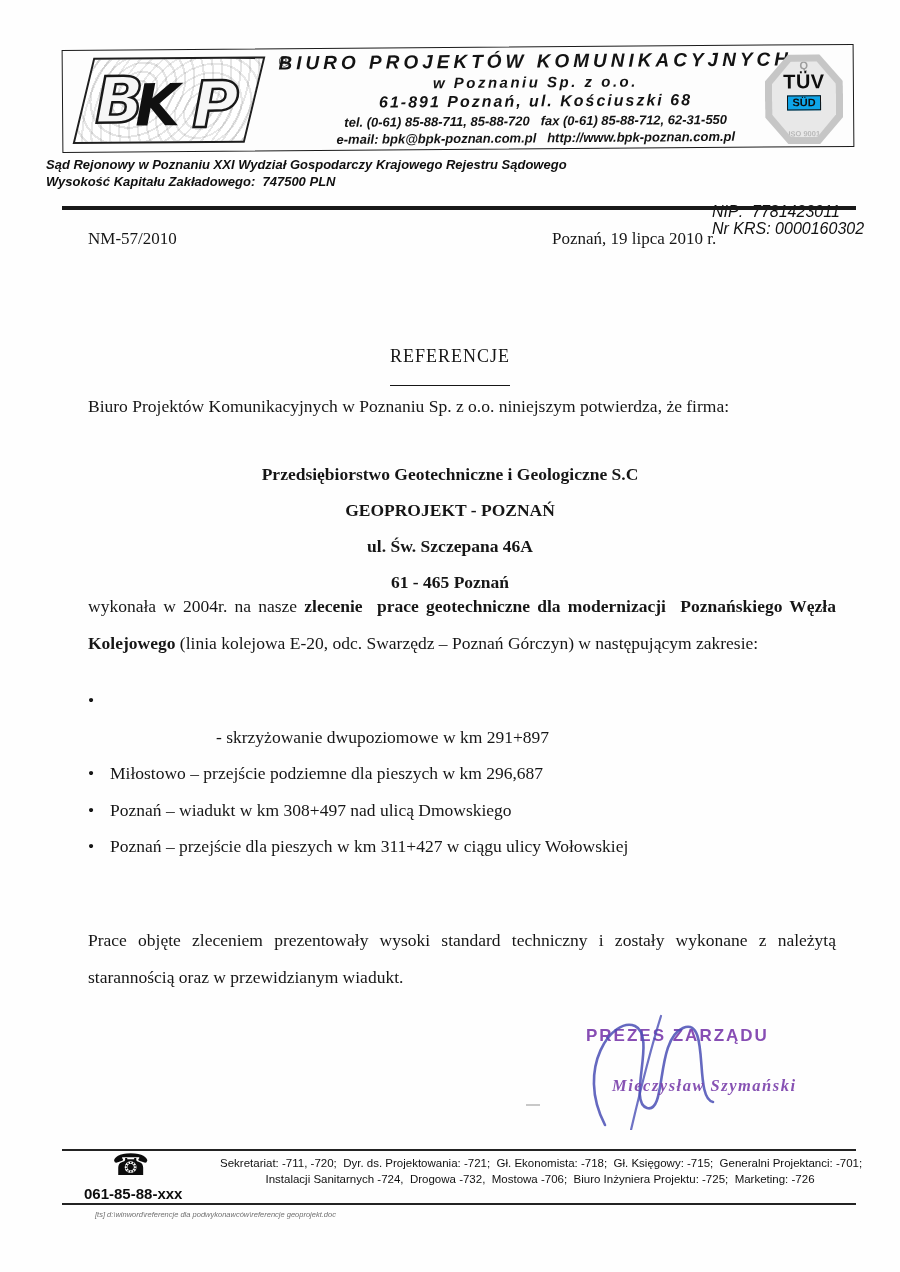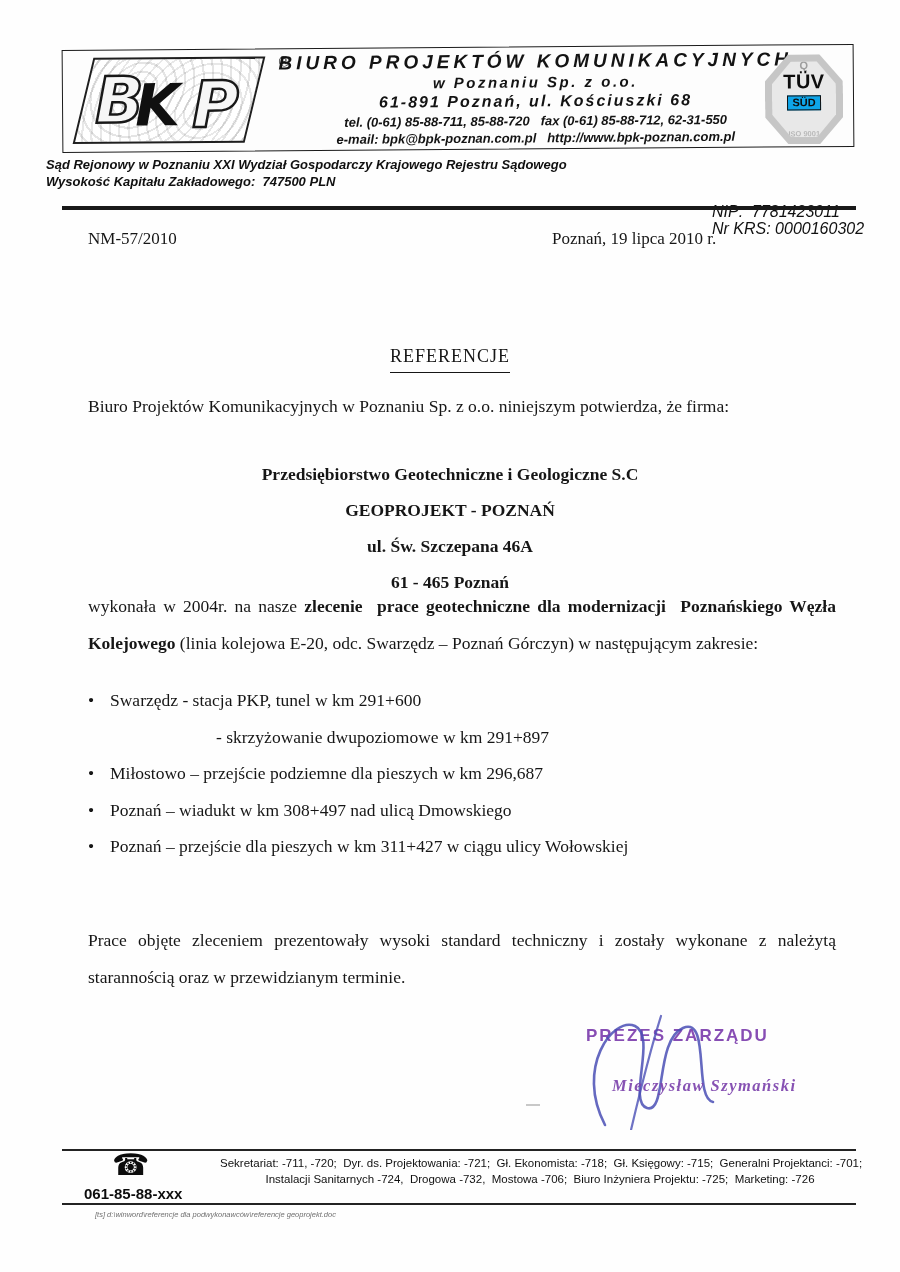--- a/index.html
+++ b/index.html
@@ -71,21 +71,21 @@
   .thick-rule { position:absolute; left:62px; top:206px; width:794px; height:3.5px; background:#191919; }
 
   
   .ref-number { position:absolute; left:88px; top:229px; font-size:17px; }
   .date-place { position:absolute; left:552px; top:229px; font-size:17px; }
 
   .doc-title {
     position:absolute; left:0; top:346px; width:900px; text-align:center;
     font-size:18px; letter-spacing:1px;
   }
-  .doc-title span { border-bottom:1.5px solid #161616; padding-bottom:6px; }
+  .doc-title span { border-bottom:1.5px solid #161616; padding-bottom:19px; }
 
   .intro { position:absolute; left:88px; top:396px; width:748px; font-size:17.5px; }
 
   .company-block { position:absolute; left:0; top:456px; width:900px; text-align:center; font-weight:bold; font-size:17.5px; line-height:36px; }
 
   .scope-para { position:absolute; left:88px; top:588px; width:748px; font-size:17.5px; line-height:37px; text-align:justify; }
   .scope-para b { font-weight:bold; }
 
   .scope-list { position:absolute; left:88px; top:690px; width:760px; font-size:17.5px; }
   .scope-row { height:36.5px; display:flex; align-items:flex-start; }
@@ -181,40 +181,39 @@
     <div>GEOPROJEKT - POZNAŃ</div>
     <div>ul. Św. Szczepana 46A</div>
     <div>61 - 465 Poznań</div>
   </div>
 
   <p class="scope-para"><span>wykonała w 2004r. na nasze </span><b>zlecenie&nbsp; prace geotechniczne dla modernizacji&nbsp; Poznańskiego Węzła Kolejowego</b><span> (linia kolejowa E-20, odc. Swarzędz – Poznań Górczyn) w następującym zakresie:</span></p>
 
   <div class="scope-list">
     <div class="scope-row">
       <span class="marker">•</span>
-      <span>Swarzędz - stacja PKP, tunel w km 291+600</span>
     </div>
     <div class="scope-row indent1">
       <span>- skrzyżowanie dwupoziomowe w km 291+897</span>
     </div>
     <div class="scope-row">
       <span class="marker">•</span>
       <span>Miłostowo – przejście podziemne dla pieszych w km 296,687</span>
     </div>
     <div class="scope-row">
       <span class="marker">•</span>
       <span>Poznań – wiadukt w km 308+497 nad ulicą Dmowskiego</span>
     </div>
     <div class="scope-row">
       <span class="marker">•</span>
       <span>Poznań – przejście dla pieszych w km 311+427 w ciągu ulicy Wołowskiej</span>
     </div>
   </div>
 
-  <p class="closing">Prace objęte zleceniem prezentowały wysoki standard techniczny i zostały wykonane z należytą starannością oraz w przewidzianym terminie.</p>
+  <p class="closing">Prace objęte zleceniem prezentowały wysoki standard techniczny i zostały wykonane z należytą starannością oraz w przewidzianym wiadukt.</p>
 
   <div class="stamp-title">PREZES ZARZĄDU</div>
   <svg class="sig-svg" width="210" height="120" viewBox="0 0 210 120">
     <path d="M60,115 C30,58 68,6 90,16 C112,26 82,92 102,98 C122,104 110,30 138,18 C166,6 148,88 168,92" fill="none" stroke="#4a4fb5" stroke-width="2.6" stroke-linecap="round" opacity="0.85"></path>
     <path d="M86,120 C94,86 106,38 116,6" fill="none" stroke="#4a4fb5" stroke-width="2.2" stroke-linecap="round" opacity="0.8"></path>
   </svg>
   <div class="stamp-name">Mieczysław Szymański</div>
   <div class="scan-dash"></div>
 
   <div class="footer-rule-top"></div>

